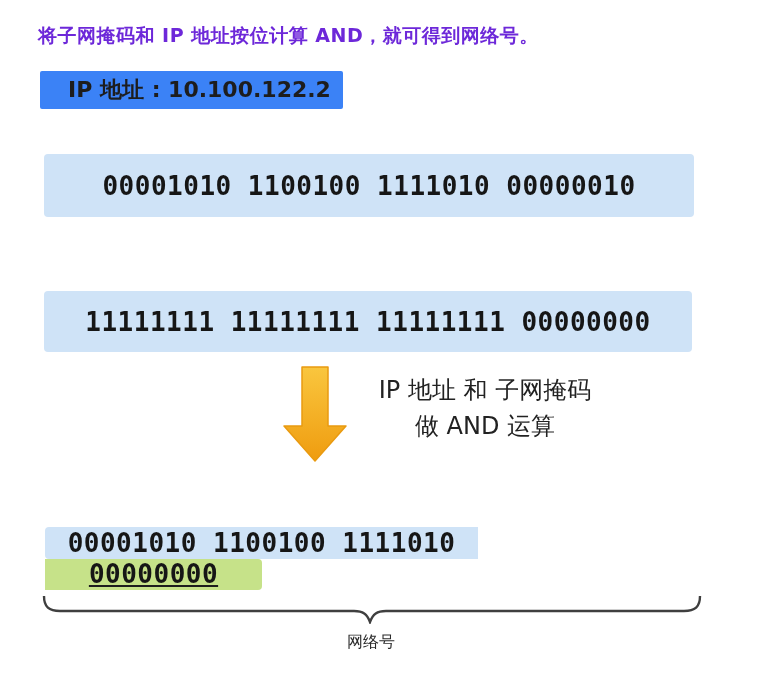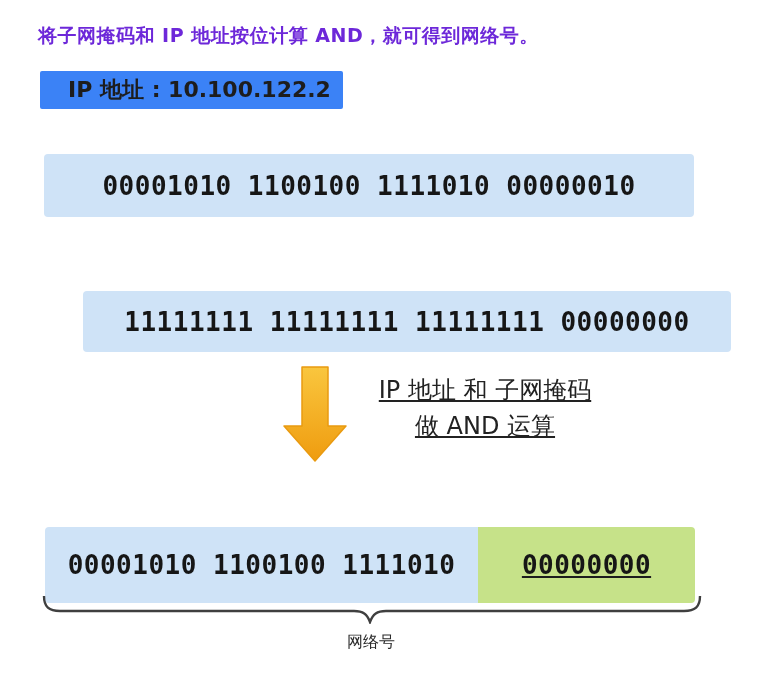--- a/index.html
+++ b/index.html
@@ -21,36 +21,36 @@
   .lbl-net{left:45px;top:488px;}
   .bin-box{
     position:absolute;background:#cfe3f7;border-radius:4px;
     display:flex;align-items:center;justify-content:center;
   }
   .bin-text{
     font-family:"DejaVu Sans Mono","Liberation Mono",monospace;
     font-weight:bold;font-size:26px;color:#161616;letter-spacing:0.5px;white-space:nowrap;
   }
   .box-ip{left:44px;top:134px;width:650px;height:63px;margin-top:20px;}
-  .box-mask{left:44px;top:291px;width:648px;height:61px;margin-left:39px;}
+  .box-mask{left:44px;top:291px;width:648px;height:61px;}
   .result-row{
-    position:absolute;left:45px;top:527px;width:650px;height:76px;display:flex;
+    position:absolute;left:45px;top:527px;width:650px;height:63px;display:flex;flex-direction:column;
   }
   .seg-net{
     width:433px;height:100%;background:#cfe3f7;border-radius:4px 0 0 4px;
     display:flex;align-items:center;justify-content:center;
   }
   .seg-host{
     width:217px;height:100%;background:#c6e289;border-radius:0 4px 4px 0;
     display:flex;align-items:center;justify-content:center;text-decoration:underline;
   }
   .arrow-wrap{position:absolute;left:283px;top:366px;width:64px;height:97px;}
   .op-text{
     position:absolute;left:352px;top:372px;width:266px;text-align:center;
-    font-size:24px;color:#222222;line-height:36px;font-weight:500;white-space:nowrap;text-decoration:underline;
+    font-size:24px;color:#222222;line-height:36px;font-weight:500;white-space:nowrap;
   }
   .brace-wrap{position:absolute;left:42px;top:596px;width:660px;height:28px;}
   .brace-label{
     position:absolute;left:45px;top:632px;width:652px;text-align:center;
     font-size:16px;color:#2a2a2a;font-weight:500;
   }
 </style>
 </head>
 <body>
 

